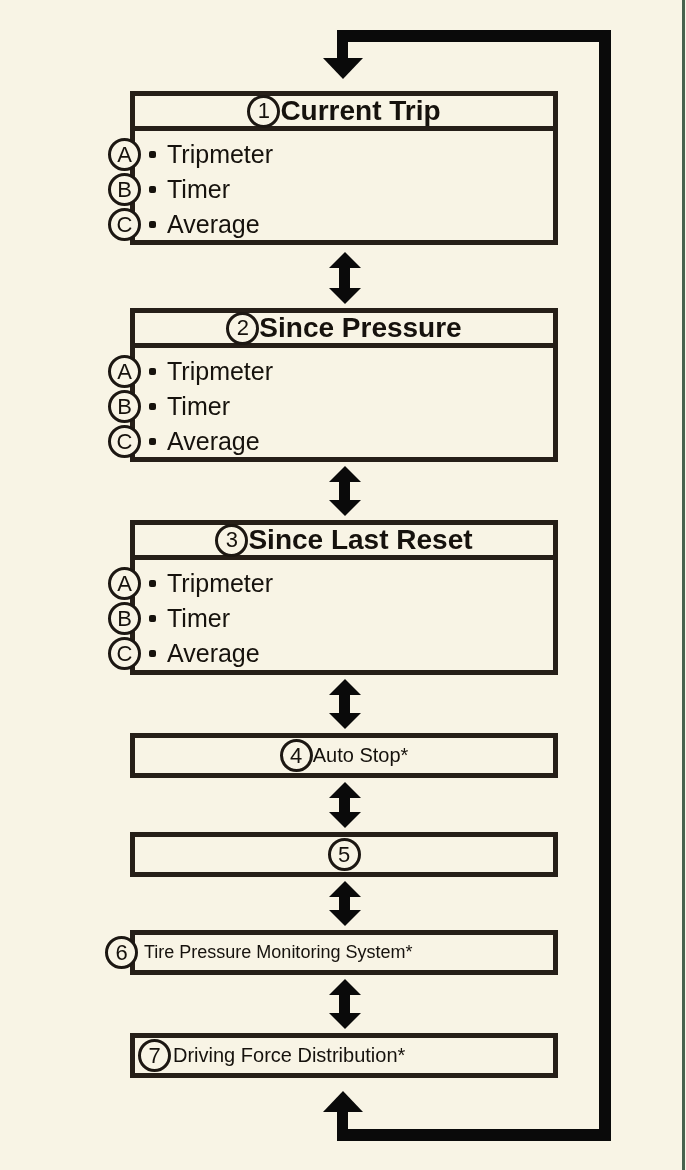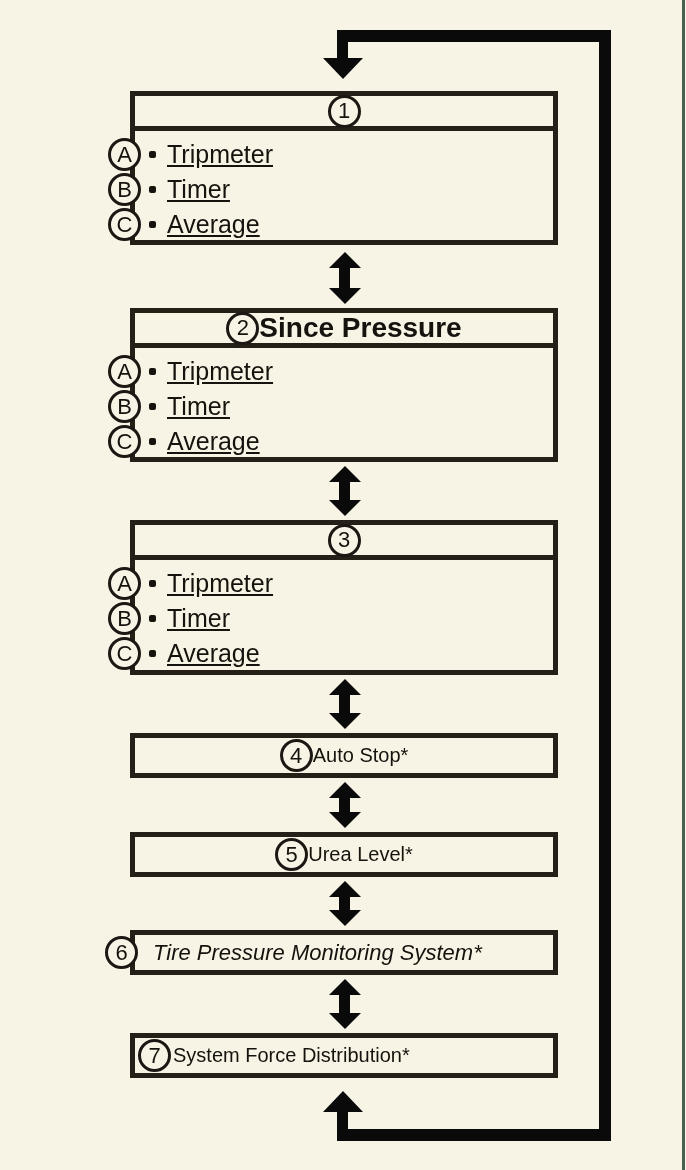--- a/index.html
+++ b/index.html
@@ -38,21 +38,21 @@
   }
   .row{height:35px;display:flex;align-items:center;}
   .circle{
     box-sizing:border-box;width:33px;height:33px;border:3px solid #1c1712;
     border-radius:50%;background:#f8f4e5;
     display:flex;align-items:center;justify-content:center;
     font-size:22px;line-height:1;flex:0 0 33px;z-index:2;
   }
   .row .circle{margin-left:-27px;}
   .dot{width:7px;height:7px;background:#16120d;border-radius:2px;margin-left:8px;flex:0 0 7px;}
-  .row .label{font-size:25px;margin-left:11px;white-space:nowrap;text-decoration:underline;}
+  .row .label{font-size:25px;margin-left:11px;white-space:nowrap;}
   .bar-box{
     position:absolute;left:130px;width:428px;height:45px;
     box-sizing:border-box;border:5px solid #261f18;background:#f8f4e5;
     display:flex;align-items:center;overflow:visible;
   }
   .bar-box.center{justify-content:center;}
   .bar-box .label{font-size:20px;white-space:nowrap;}
   
   .varrow{position:absolute;left:328px;width:33px;display:flex;flex-direction:column;align-items:center;}
   .varrow .head-up{width:0;height:0;border-left:16px solid transparent;border-right:16px solid transparent;border-bottom:16px solid #0a0a0a;}
@@ -70,20 +70,21 @@
   <div class="loop-bar" style="left:599px;top:30px;width:12px;height:1111px;"></div>
   <div class="loop-bar" style="left:337px;top:1129px;width:274px;height:12px;"></div>
   <div class="loop-bar" style="left:337px;top:40px;width:11px;height:19px;"></div>
   <div class="tri tri-down" style="left:323px;top:58px;"></div>
   <div class="tri tri-up" style="left:323px;top:1091px;"></div>
   <div class="loop-bar" style="left:337px;top:1110px;width:11px;height:20px;"></div>
 
   <div class="section" style="top:91px;">
     <div class="hdr">
       <span class="circle">1</span>
+      <span class="title">Current Trip</span>
     </div>
     <div class="bdy" style="height:119px;">
       <div class="row">
         <span class="circle">A</span>
         <span class="dot"></span>
         <span class="label">Tripmeter</span>
       </div>
       <div class="row">
         <span class="circle">B</span>
         <span class="dot"></span>
@@ -129,20 +130,21 @@
 
   <div class="varrow" style="top:466px;height:50px;">
     <div class="head-up"></div>
       <div class="stem"></div>
       <div class="head-down"></div>
   </div>
 
   <div class="section" style="top:520px;">
     <div class="hdr">
       <span class="circle">3</span>
+      <span class="title">Since Last Reset</span>
     </div>
     <div class="bdy" style="height:120px;">
       <div class="row">
         <span class="circle">A</span>
         <span class="dot"></span>
         <span class="label">Tripmeter</span>
       </div>
       <div class="row">
         <span class="circle">B</span>
         <span class="dot"></span>
@@ -168,38 +170,37 @@
   </div>
 
   <div class="varrow" style="top:782px;height:46px;">
     <div class="head-up"></div>
       <div class="stem"></div>
       <div class="head-down"></div>
   </div>
 
   <div class="bar-box center" style="top:832px;">
     <span class="circle">5</span>
-    <span class="label">Urea Level*</span>
   </div>
 
   <div class="varrow" style="top:881px;height:45px;">
     <div class="head-up"></div>
       <div class="stem"></div>
       <div class="head-down"></div>
   </div>
 
   <div class="bar-box" style="top:930px;">
     <span class="circle" style="margin-left:-30px;">6</span>
-    <span class="label" style="margin-left:15px;font-size:22px;font-style:italic;">Tire Pressure Monitoring System*</span>
+    <span class="label" style="margin-left:6px;font-size:18px;">Tire Pressure Monitoring System*</span>
   </div>
 
   <div class="varrow" style="top:979px;height:50px;">
     <div class="head-up"></div>
       <div class="stem"></div>
       <div class="head-down"></div>
   </div>
 
   <div class="bar-box" style="top:1033px;">
     <span class="circle" style="margin-left:3px;">7</span>
-    <span class="label" style="margin-left:2px;">System Force Distribution*</span>
+    <span class="label" style="margin-left:2px;">Driving Force Distribution*</span>
   </div>
 
 </div>
 
 </body></html>

